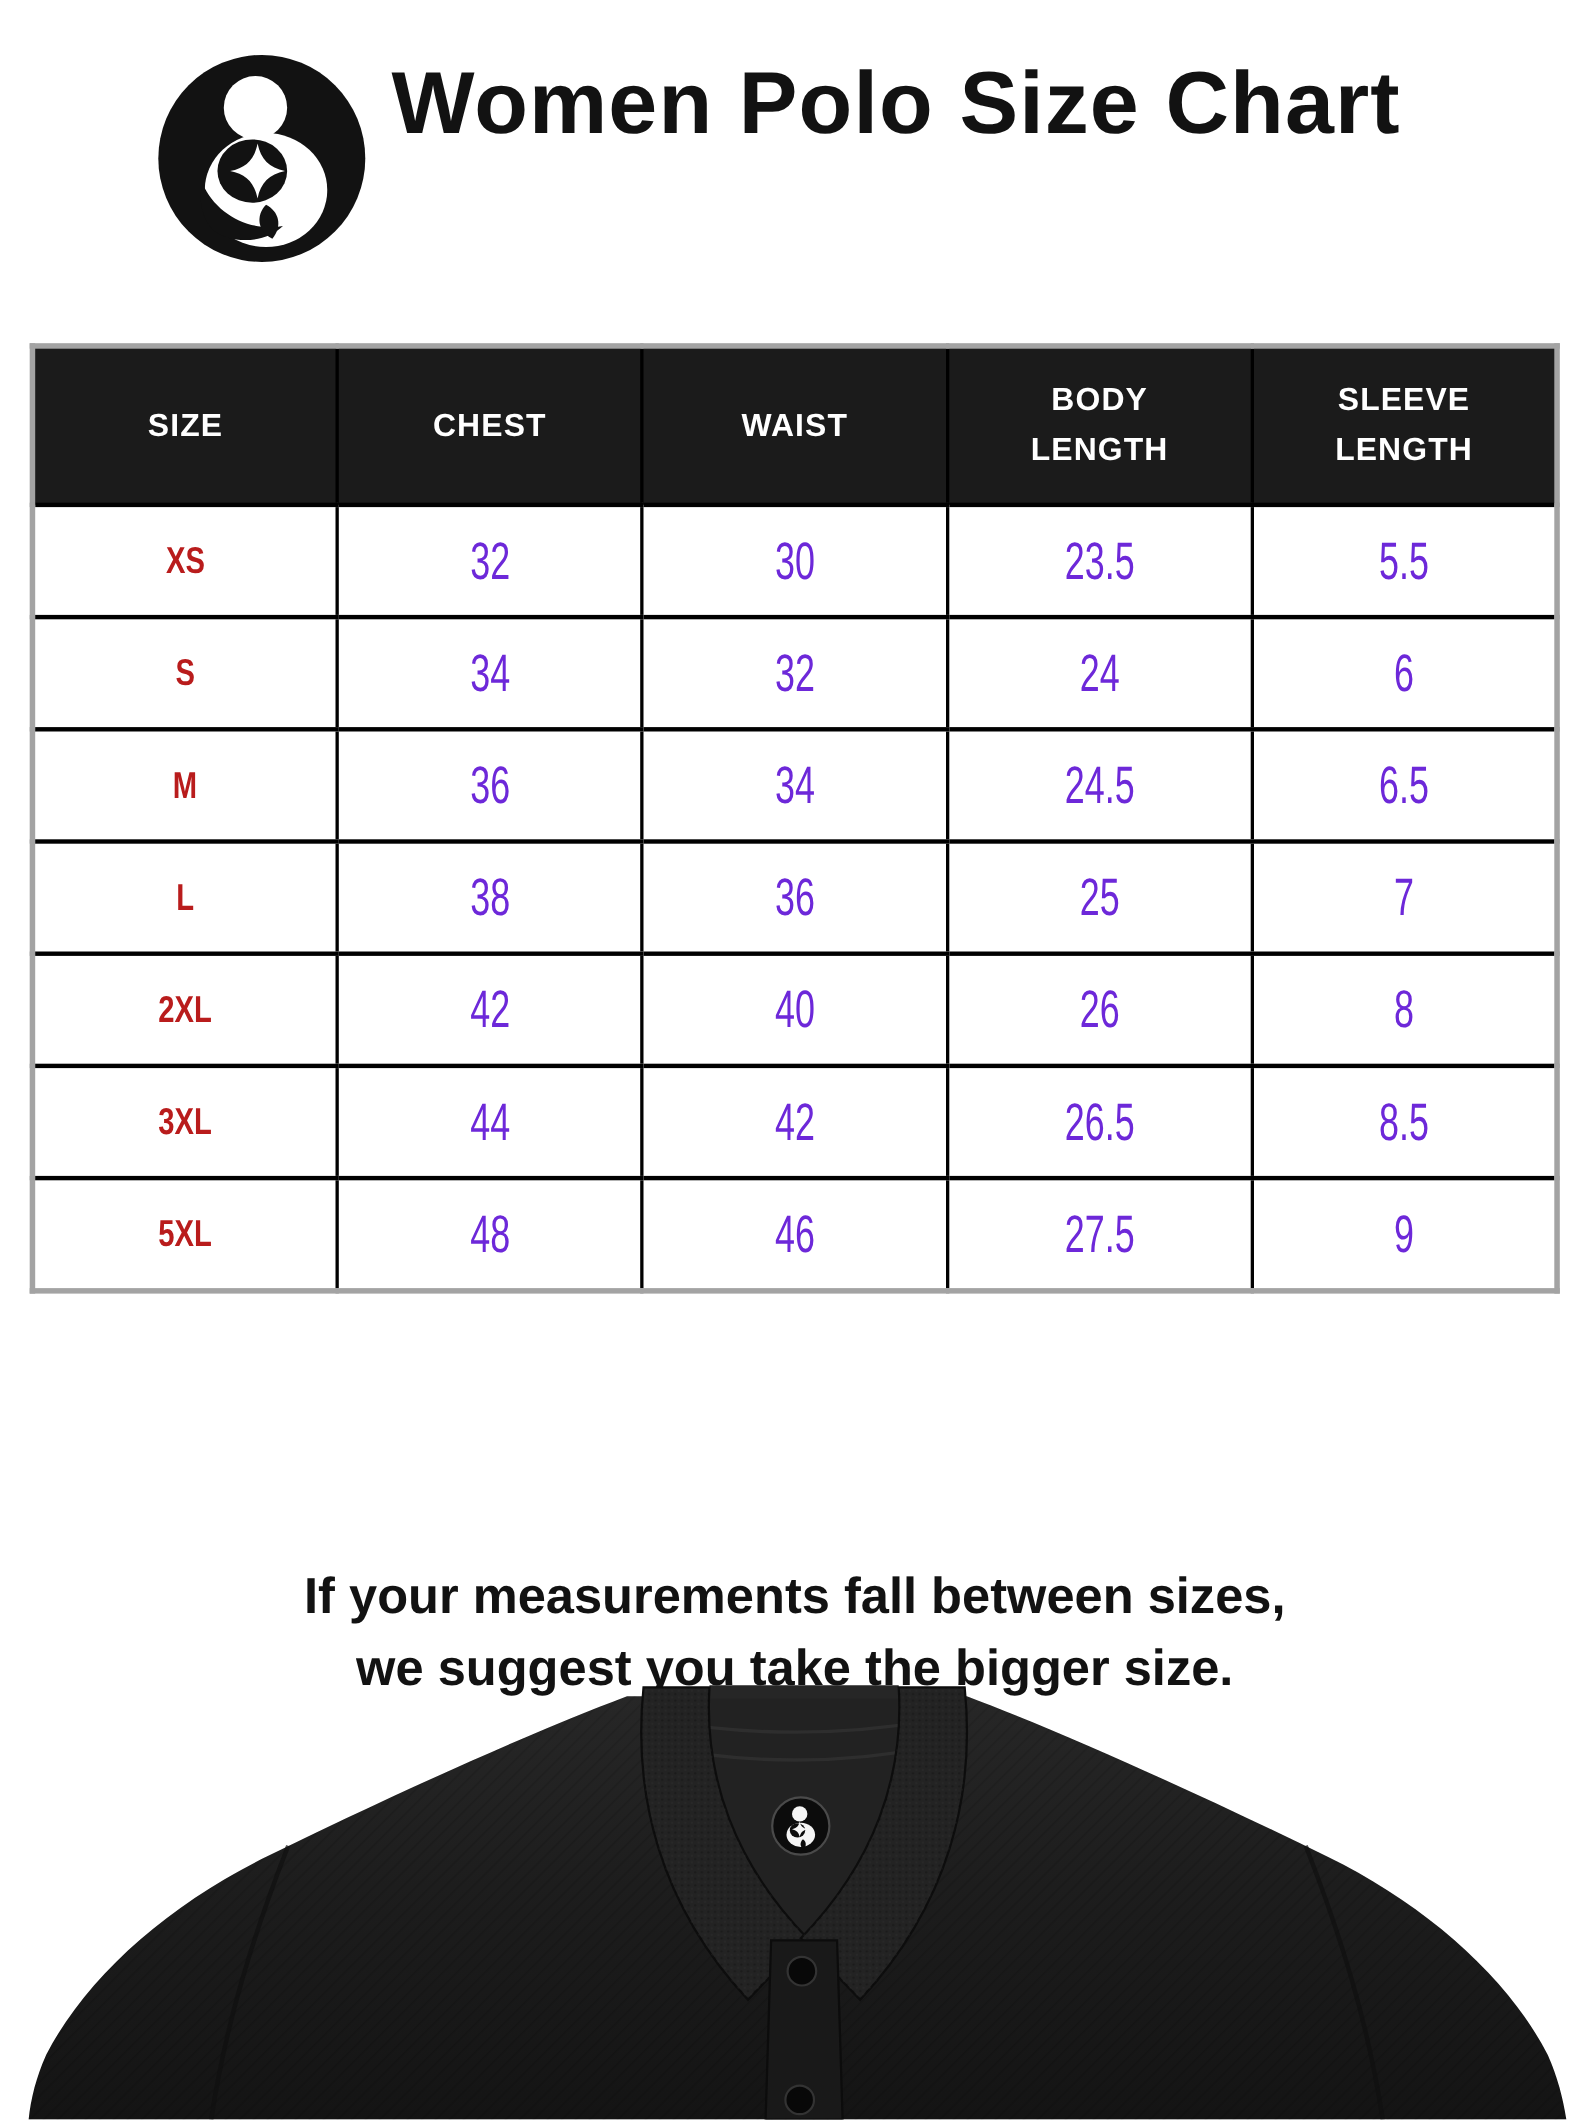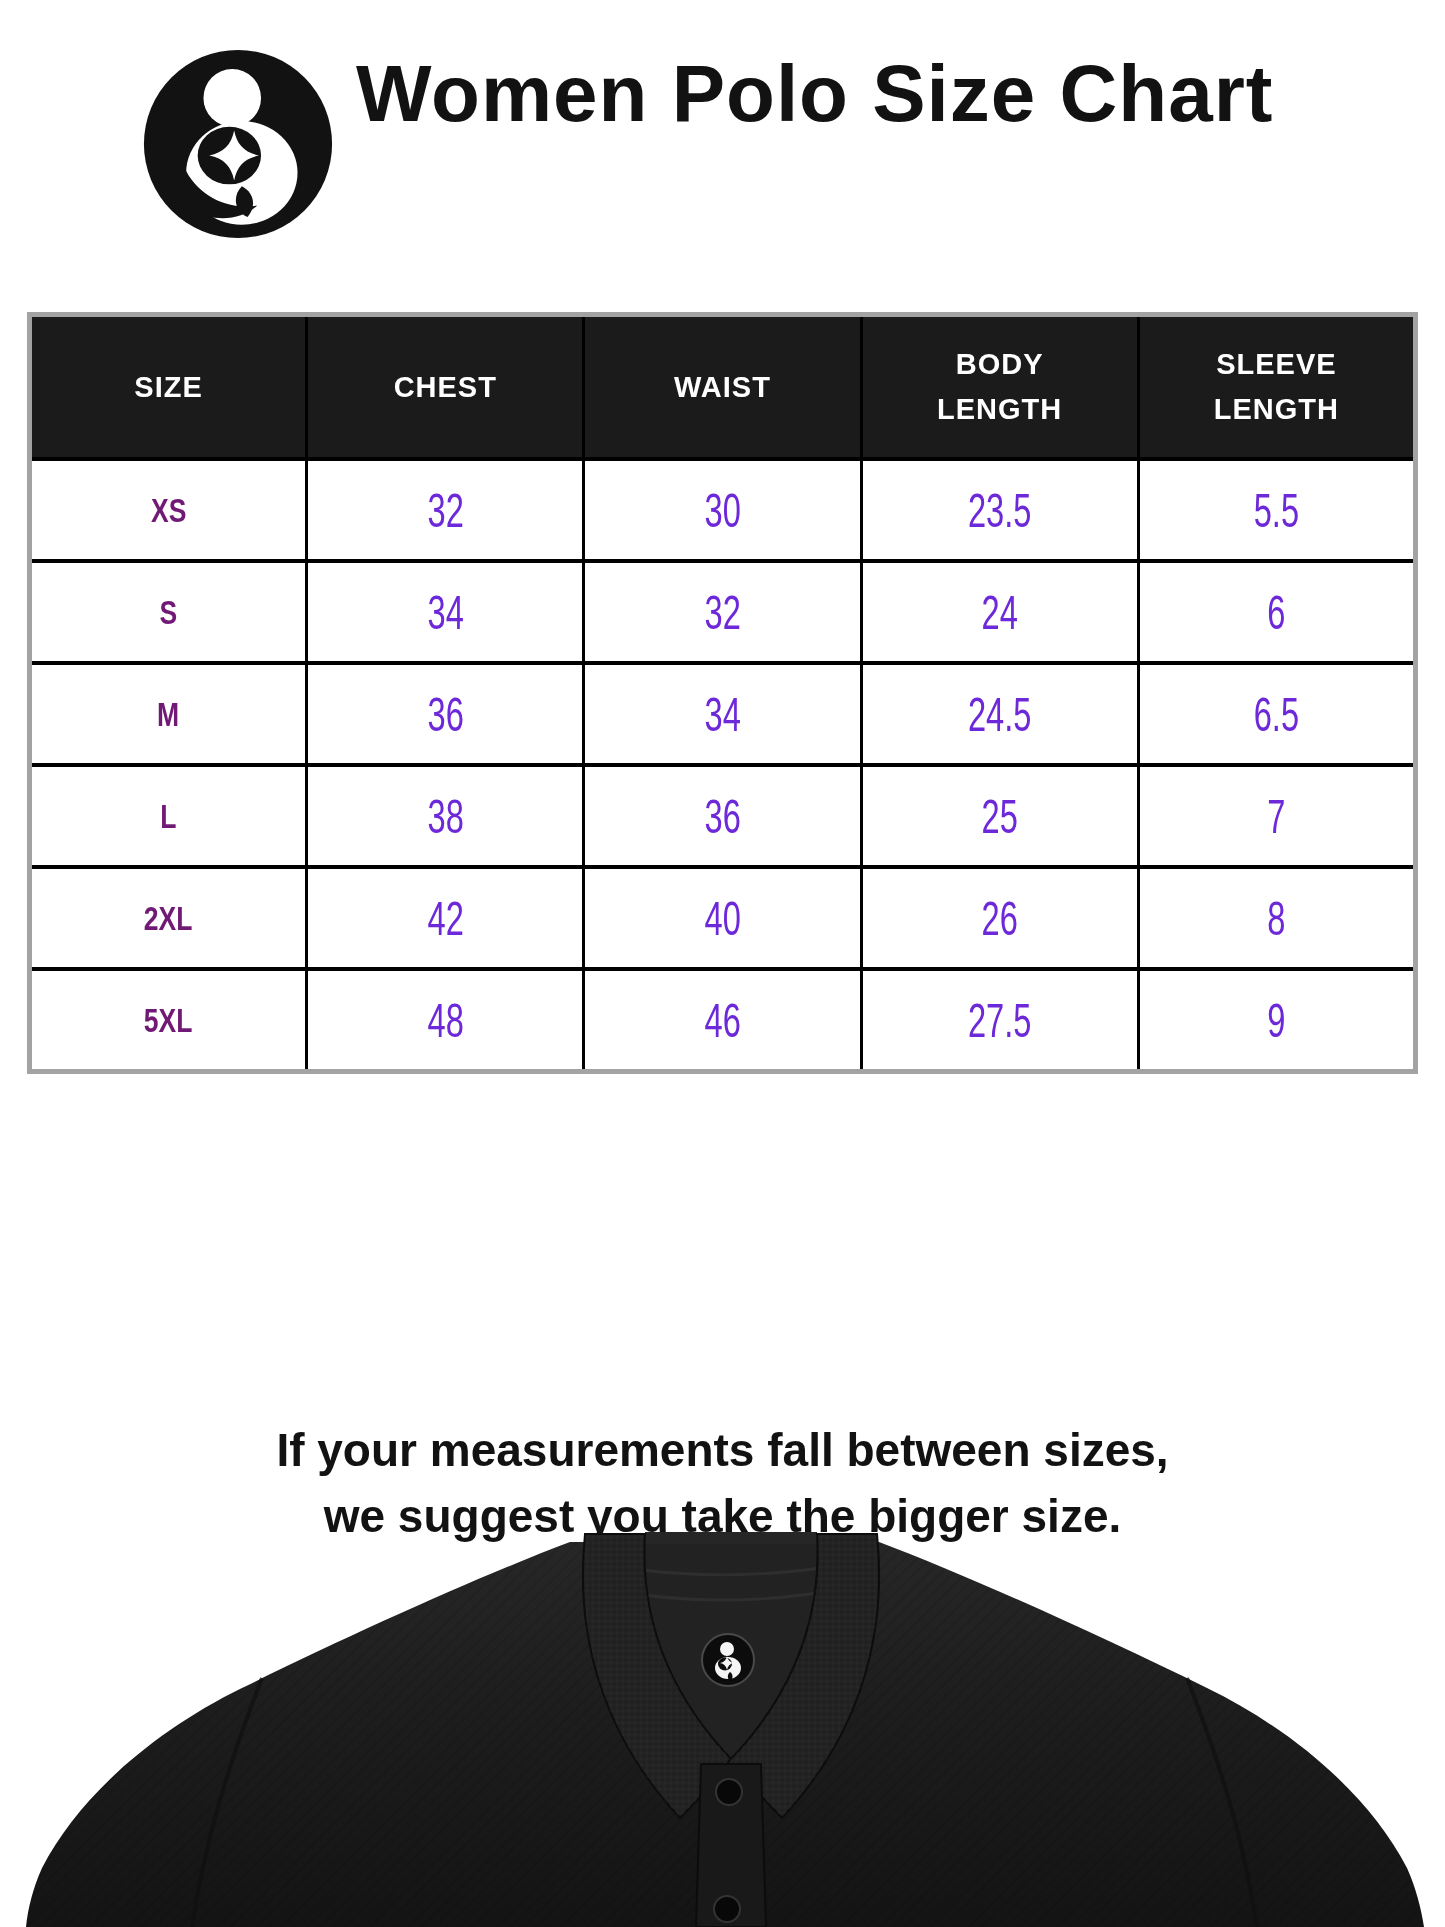--- a/index.html
+++ b/index.html
@@ -23,21 +23,21 @@
     border:3px solid #000;border-top-width:4px;border-bottom-width:4px;
     text-align:center;vertical-align:middle;padding:0;
   }
   .size-table th{
     height:140px;background:#1b1b1b;color:#ffffff;
     font-size:29px;font-weight:700;letter-spacing:1px;
   }
   .th-label{display:inline-block;line-height:1.55;}
   .th-label.wrap{max-width:160px;}
   .size-table td{height:98px;font-size:48px;font-weight:400;color:#6d28d9;background:#ffffff;}
-  .size-table td.size-cell{font-size:34px;font-weight:700;color:#701a75;}
+  .size-table td.size-cell{font-size:34px;font-weight:700;color:#b91c1c;}
   .cond{display:inline-block;transform:scaleX(0.68);transform-origin:center;}
   .size-cell .cond{transform:scaleX(0.78);}
 
   
   .note{
     position:absolute;top:1376px;left:0;width:100%;
     text-align:center;font-size:46px;font-weight:700;color:#121212;line-height:66px;margin-top:41px;
   }
 
   
@@ -102,20 +102,27 @@
         <td><span class="cond">7</span></td>
       </tr>
       <tr>
         <td class="size-cell"><span class="cond">2XL</span></td>
         <td><span class="cond">42</span></td>
         <td><span class="cond">40</span></td>
         <td><span class="cond">26</span></td>
         <td><span class="cond">8</span></td>
       </tr>
       <tr>
+        <td class="size-cell"><span class="cond">3XL</span></td>
+        <td><span class="cond">44</span></td>
+        <td><span class="cond">42</span></td>
+        <td><span class="cond">26.5</span></td>
+        <td><span class="cond">8.5</span></td>
+      </tr>
+      <tr>
         <td class="size-cell"><span class="cond">5XL</span></td>
         <td><span class="cond">48</span></td>
         <td><span class="cond">46</span></td>
         <td><span class="cond">27.5</span></td>
         <td><span class="cond">9</span></td>
       </tr>
     </tbody>
   </table>
 
   <div class="note">

